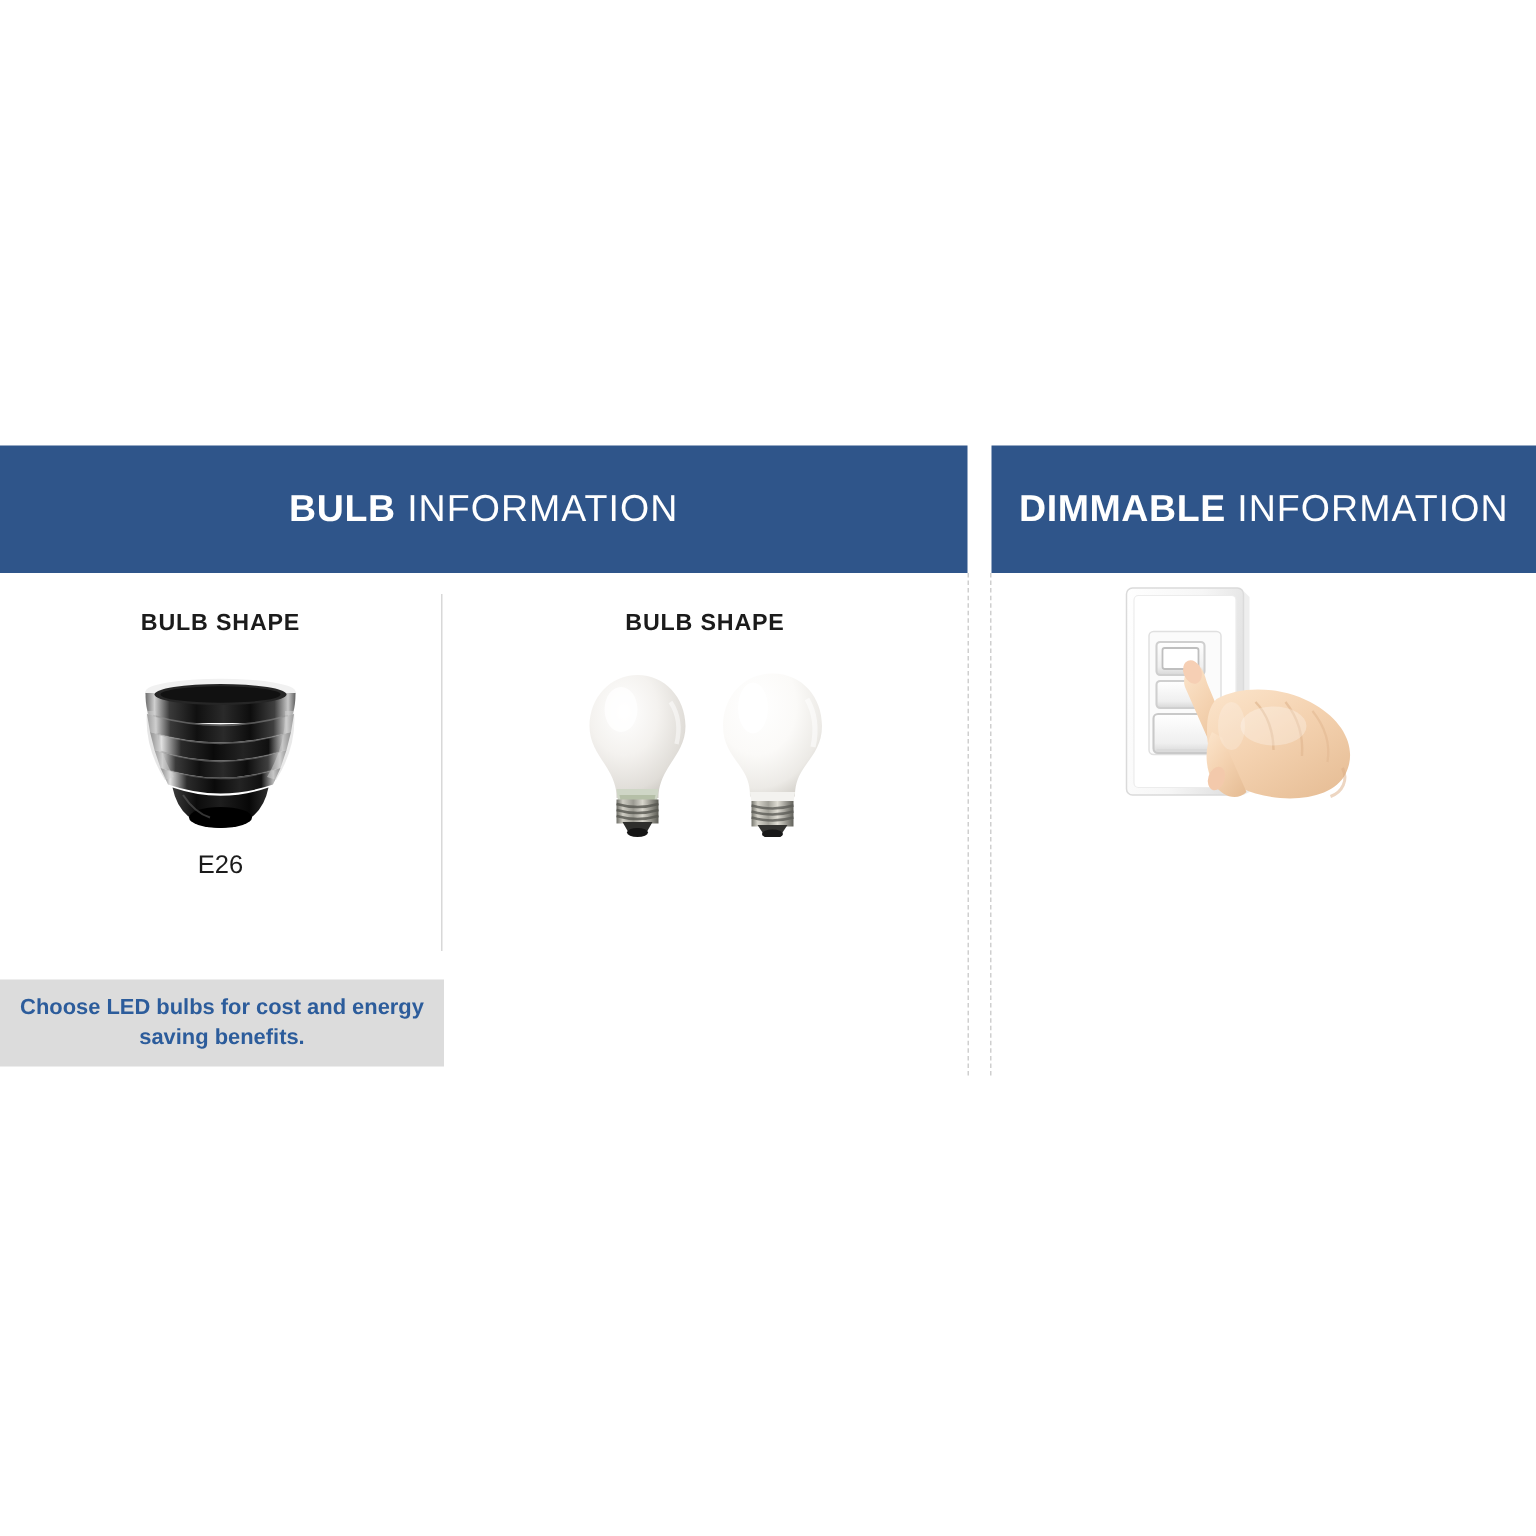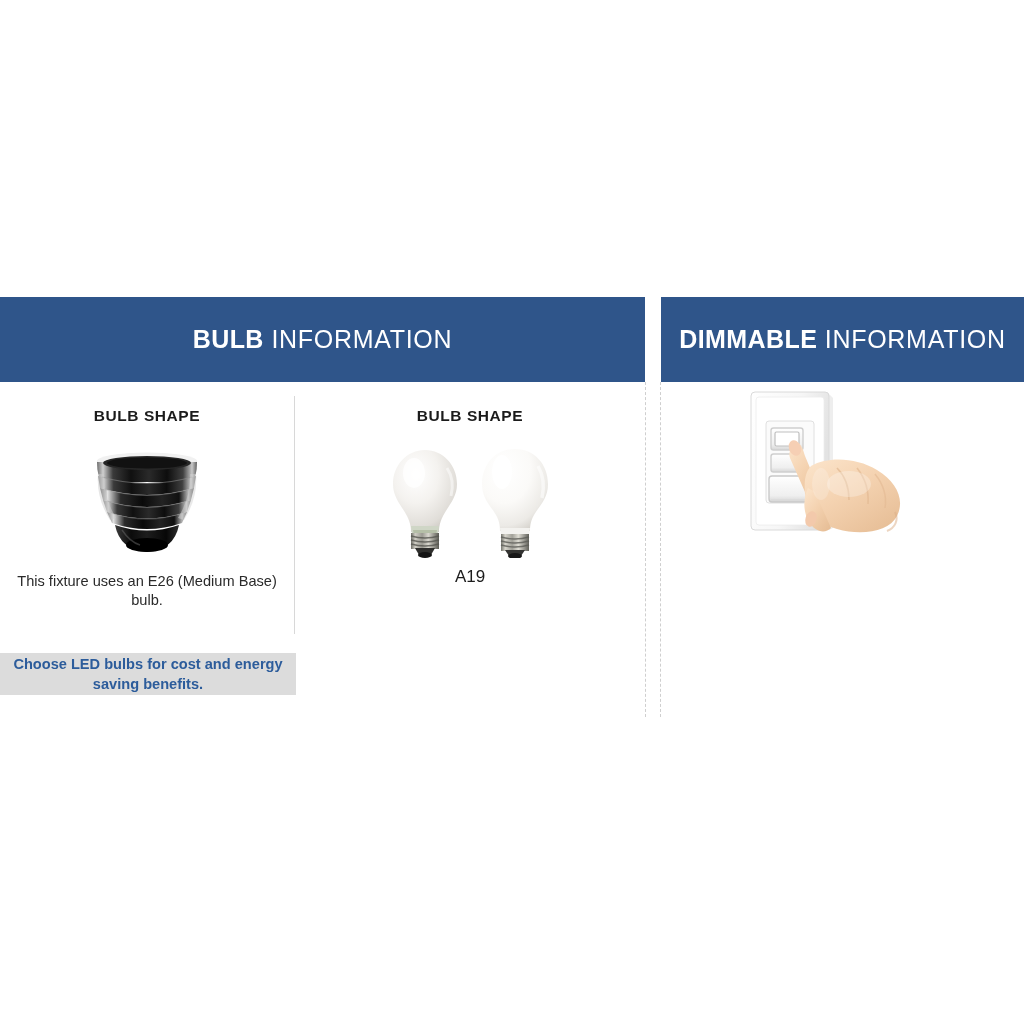--- a/index.html
+++ b/index.html
@@ -128,21 +128,21 @@
     max-width: 290px;
   }
   .col-dim .blurb { max-width: 310px; margin-top: 22px; }
 
   
   .callout {
     position: absolute;
     left: 0;
     top: 653px;
     width: 296px;
-    height: 42px;
+    height: 58px;
     background: #dcdcdc;
     display: flex;
     align-items: center;
     justify-content: center;
     text-align: center;
     box-sizing: border-box;
   }
   .callout-text {
     color: #2c5c9b;
     font-size: 14.6px;
@@ -233,22 +233,22 @@
 
           <path d="M10 24 Q8 48 22 70 L28 68 Q15 46 16 24 Z" fill="#cdcdcd" opacity="0.5"></path>
           <path d="M108 24 Q110 48 96 70 L90 68 Q103 46 102 24 Z" fill="#d4d4d4" opacity="0.5"></path>
 
           <path d="M27 75 Q59 86 91 75 Q86 100 59 102 Q32 100 27 75 Z" fill="url(#tipg)"></path>
           <ellipse cx="59" cy="95" rx="21" ry="7" fill="#000"></ellipse>
           <path d="M34 80 Q42 92 52 95" fill="none" stroke="#6a6a6a" stroke-width="1.4" opacity="0.5"></path>
         </svg>
       </div>
 
-
-      <div class="blurb">This fixture uses an E26 (Medium Base) bulb.</div>
+      <div class="code">E26</div>
+
     </div>
 
     <div class="col col-shape">
       <div class="col-title">BULB SHAPE</div>
 
       <div class="art">
         <div class="bulbs">
 
           <svg width="76" height="112" viewBox="0 0 76 112">
             <defs>
@@ -307,21 +307,20 @@
 
             <rect x="24" y="88" width="28" height="17" fill="url(#sc2)"></rect>
             <path d="M24 91 Q38 95 52 91 M24 95 Q38 99 52 95 M24 99 Q38 103 52 99" fill="none" stroke="#5d5d57" stroke-width="1.7" opacity="0.8"></path>
             <path d="M28 104 L48 104 L44 110 Q38 112 32 110 Z" fill="#333331"></path>
             <ellipse cx="38" cy="110" rx="7" ry="3" fill="#181818"></ellipse>
           </svg>
 
         </div>
       </div>
 
-      <div class="code">A19</div>
 
     </div>
 
     <div class="col col-dim">
 
       <div class="art art-dim">
         <svg class="dimmer" viewBox="0 0 196 150">
           <defs>
             <linearGradient id="plate" x1="0" y1="0" x2="1" y2="0.3">
               <stop offset="0" stop-color="#ffffff"></stop>

